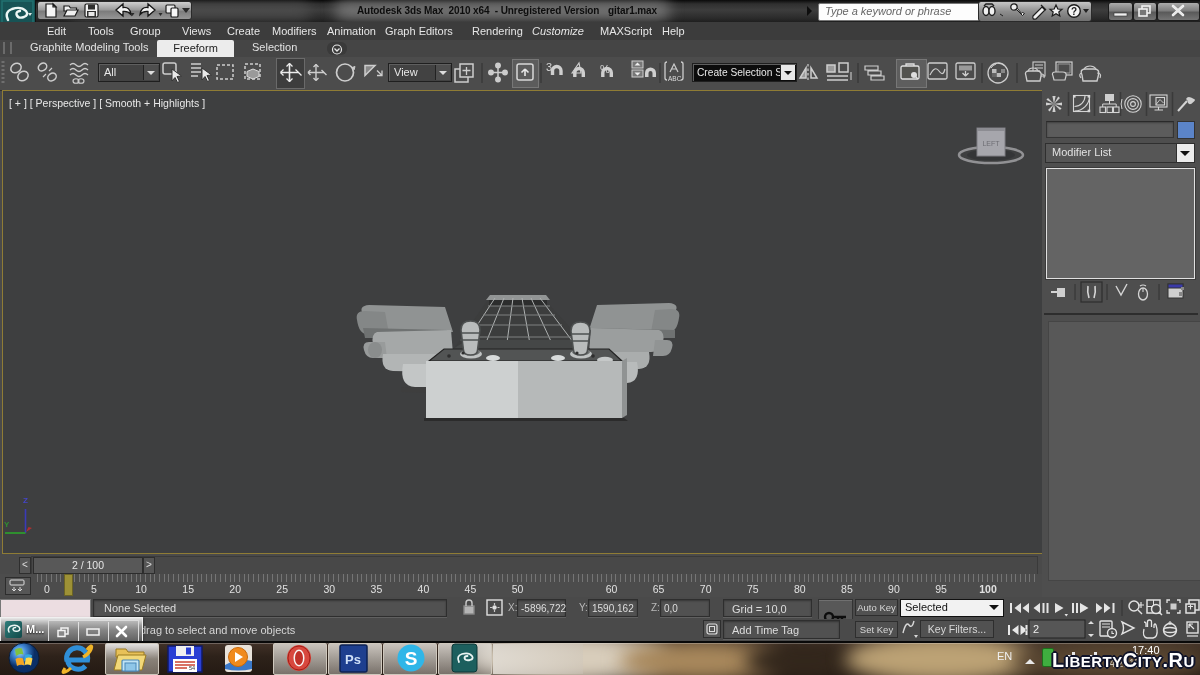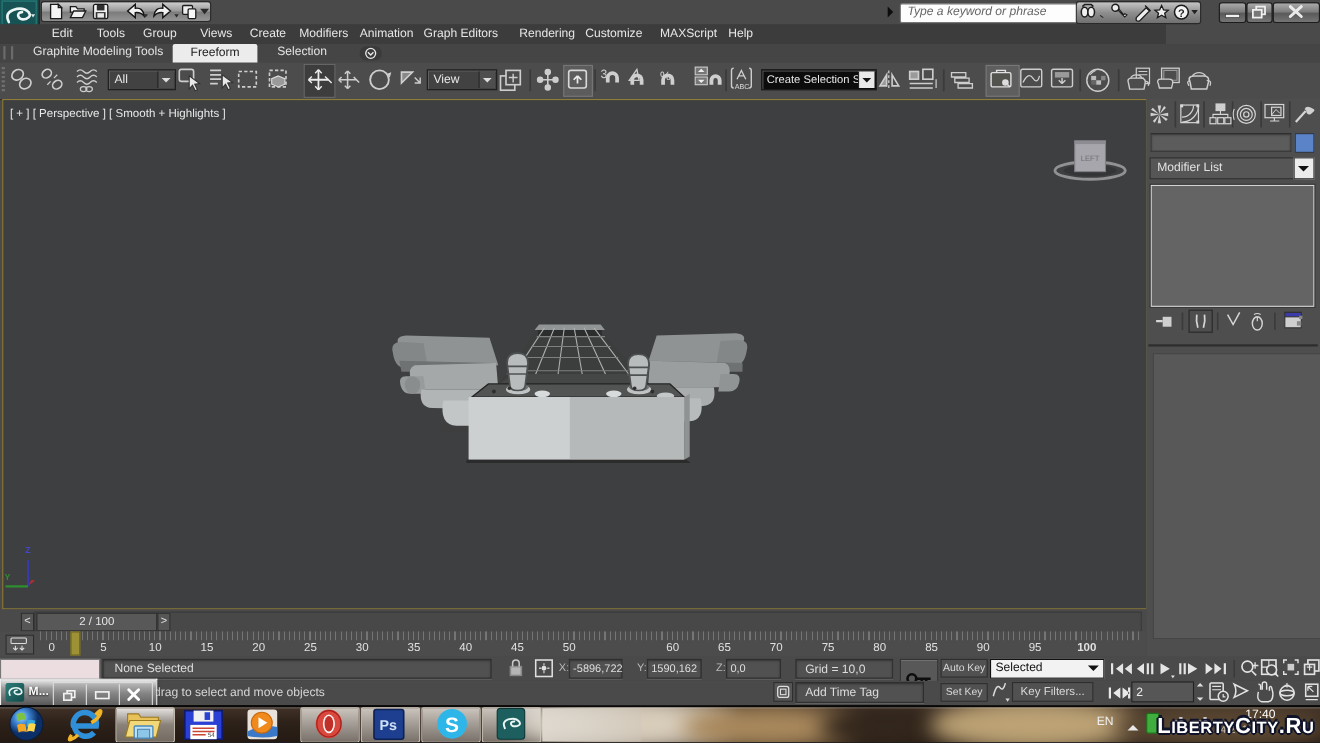--- a/index.html
+++ b/index.html
@@ -62,20 +62,26 @@
   .tb-box{position:absolute;top:2px;width:52px;height:30px;border:1px solid #cfc8bd;border-radius:2px;
     background:linear-gradient(to bottom,rgba(255,255,255,.85),rgba(215,210,200,.55) 50%,rgba(180,172,160,.55));}
   .watermark{position:absolute;font-weight:bold;color:#fff;
     text-shadow:-2px 0 0 #10142a,2px 0 0 #10142a,0 -2px 0 #10142a,0 2px 0 #10142a,
       -1px -1px 0 #10142a,1px 1px 0 #10142a,-1px 1px 0 #10142a,1px -1px 0 #10142a;}
 </style>
 </head>
 <body>
 <div id="root">
 
+  <div class="abs" id="titlebar">
+    <div class="tglow" style="left:335px;top:2px;width:335px;height:17px;background:#787878;"></div>
+    <div class="tglow" style="left:70px;top:4px;width:240px;height:14px;background:#4f4f4f;"></div>
+    <div class="title-text" style="left:357px;">Autodesk 3ds Max&nbsp; 2010 x64&nbsp; - Unregistered Version</div>
+    <div class="title-text" style="left:608px;">gitar1.max</div>
+  </div>
   <div class="abs" id="apptab">
     <svg width="35" height="30" viewBox="0 0 35 30">
       <rect x="0" y="0" width="35" height="30" fill="#175355"></rect>
       <rect x="2" y="1" width="31" height="27" fill="none" stroke="#2a8583" stroke-width="1.5" opacity=".6"></rect>
       <path d="M8 20 q-4 -8 4 -11 q9 -3 14 2 q3 4 -2 6 q-6 2 -7.5 -2.5 q-.5 -3 3.5 -3.5" fill="none" stroke="#ecf6f4" stroke-width="2.4" stroke-linecap="round"></path>
       <path d="M28 13 l4 0 l-2 3 z" fill="#dfe9e8"></path>
     </svg>
   </div>
   <div class="abs" id="qat">
     <svg width="153" height="17" viewBox="0 0 153 17">
@@ -143,21 +149,21 @@
   <div class="abs" id="menubar">
     <span class="menu-item" style="left:47px;">Edit</span>
     <span class="menu-item" style="left:88px;">Tools</span>
     <span class="menu-item" style="left:130px;">Group</span>
     <span class="menu-item" style="left:182px;">Views</span>
     <span class="menu-item" style="left:227px;">Create</span>
     <span class="menu-item" style="left:272px;">Modifiers</span>
     <span class="menu-item" style="left:327px;">Animation</span>
     <span class="menu-item" style="left:385px;">Graph Editors</span>
     <span class="menu-item" style="left:462px;padding-left:10px;">Rendering</span>
-    <span class="menu-item" style="left:532px;">Customize</span>
+    <span class="menu-item" style="left:532px;font-style:italic;">Customize</span>
     <span class="menu-item" style="left:600px;">MAXScript</span>
     <span class="menu-item" style="left:662px;">Help</span>
   </div>
 
   <div class="abs" id="ribbonrow">
     <div class="abs" style="left:3px;top:2px;width:5px;height:12px;border-left:2px solid #6b6b6b;border-right:2px solid #6b6b6b;"></div>
     <span class="rtab" style="left:30px;">Graphite Modeling Tools</span>
     <div id="freeform-tab" class="abs">Freeform</div>
     <span class="rtab" style="left:252px;">Selection</span>
     <div class="abs" style="left:327px;top:2px;width:20px;height:13px;background:#3a3a3a;border-radius:6px;">

